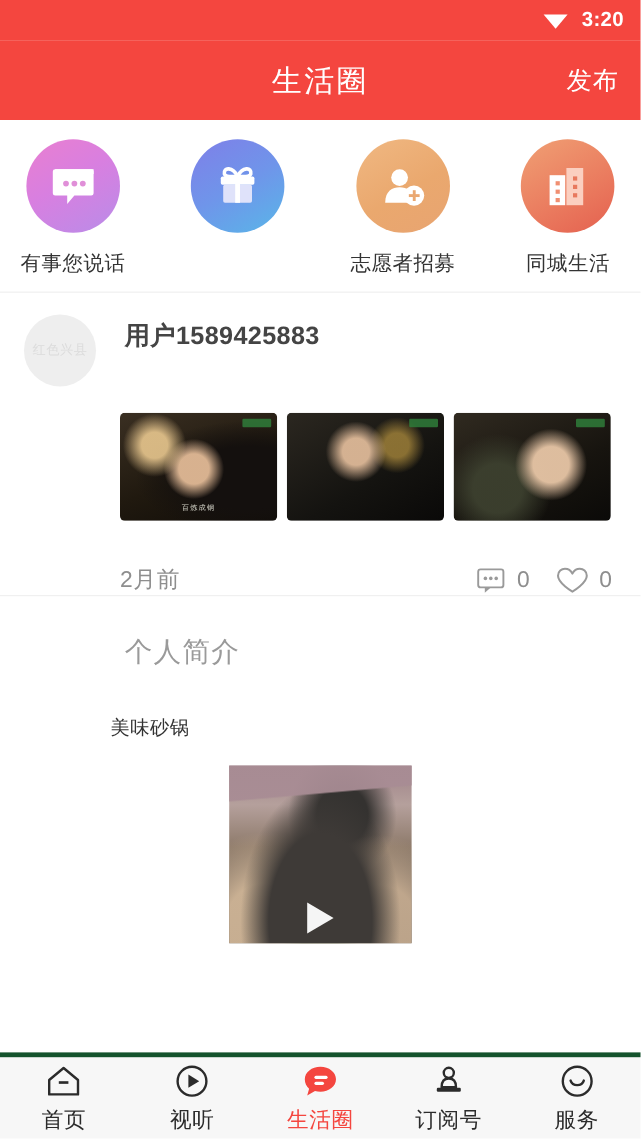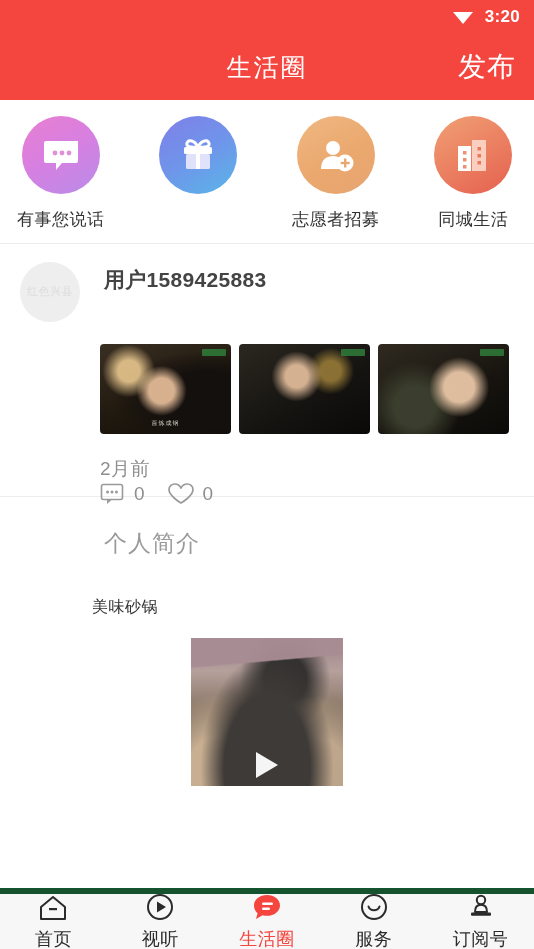--- a/index.html
+++ b/index.html
@@ -22,21 +22,21 @@
 
   
   .header {
     height:66px; background:#f4463f;
     display:flex; align-items:center; justify-content:center;
     position:relative;
   }
   .header-title { color:#fff; font-size:25px; letter-spacing:2px; }
   .header-action {
     position:absolute; right:18px; top:50%; transform:translateY(-50%);
-    color:#fff; font-size:28px; letter-spacing:1px;
+    color:#fff; font-size:21px; letter-spacing:1px;
   }
 
   
   .categories {
     display:flex; padding:16px 8px 10px 8px; background:#fff;gap:32px;
   }
   .cat { flex:1; display:flex; flex-direction:column; align-items:center; }
   .cat-circle {
     width:78px; height:78px; border-radius:50%;
     display:flex; align-items:center; justify-content:center;
@@ -89,22 +89,22 @@
       radial-gradient(circle at 44% 36%, rgba(228,190,156,.92) 0 12%, rgba(0,0,0,0) 27%),
       radial-gradient(circle at 70% 30%, rgba(176,142,62,.75) 0 9%, rgba(0,0,0,0) 21%),
       linear-gradient(150deg,#2b2720 0%,#141310 60%,#0a0908 100%); }
   .t3 { background:
       radial-gradient(circle at 62% 48%, rgba(232,198,166,.95) 0 16%, rgba(0,0,0,0) 32%),
       radial-gradient(circle at 28% 70%, rgba(62,66,48,.9) 0 18%, rgba(0,0,0,0) 40%),
       linear-gradient(155deg,#302a20 0%,#17140f 58%,#0b0a08 100%); }
 
   
   .post-meta {
-    display:flex; align-items:flex-start; justify-content:space-between;
-    padding:0 24px 0 24px; margin:22px 0 0 76px; height:40px;flex-direction:column;
+    display:flex; align-items:flex-end; justify-content:space-between;
+    padding:0 24px 0 24px; margin:22px 0 0 76px; height:40px;
   }
   .meta-time { font-size:19px; color:#8e8e8e; letter-spacing:.5px; }
   .meta-stats { display:flex; align-items:center; gap:22px; }
   .stat { display:flex; align-items:center; gap:8px; }
   .stat-count { font-size:19px; color:#8e8e8e; }
 
   
   .video-wrap { display:flex; justify-content:center; margin-top:20px; }
   .video {
     width:152px; height:148px; position:relative; overflow:hidden;
@@ -120,22 +120,22 @@
   .play-btn {
     position:absolute; left:50%; top:86%; transform:translate(-50%,-50%);
     width:0; height:0;
     border-left:22px solid rgba(255,255,255,.95);
     border-top:13px solid transparent;
     border-bottom:13px solid transparent;
   }
 
   
   .tabbar {
-    position:absolute; left:0; bottom:0; width:534px; height:61px;
-    background:#f7f7f7; border-top:6px solid #14532d;
+    position:absolute; left:0; bottom:0; width:534px; height:72px;
+    background:#f7f7f7; border-top:4px solid #14532d;
     display:flex; align-items:center;
   }
   .tab { flex:1; display:flex; flex-direction:column; align-items:center; gap:5px; }
   .tab-icon { height:30px; display:flex; align-items:center; justify-content:center; }
   .tab-label { font-size:18px; color:#2b2b2b; letter-spacing:.5px; }
   .tab.active .tab-label { color:#f4463f; }
 </style>
 </head>
 <body>
 
@@ -309,33 +309,33 @@
           <rect x="10" y="9.5" width="11" height="2.6" rx="1.3" fill="#fff"></rect>
           <rect x="10" y="14.5" width="8" height="2.6" rx="1.3" fill="#fff"></rect>
         </svg>
       </span>
       <span class="tab-label">生活圈</span>
     </div>
 
     <div class="tab">
       <span class="tab-icon">
         <svg width="28" height="28" viewBox="0 0 28 28">
-          <circle cx="14" cy="14" r="12" fill="none" stroke="#2b2b2b" stroke-width="2"></circle>
-          <path d="M8.5 13.5 C10 18.5 18 18.5 19.5 13.5" fill="none" stroke="#2b2b2b" stroke-width="2" stroke-linecap="round"></path>
-        </svg>
-      </span>
-      <span class="tab-label">服务</span>
-    </div>
-
-    <div class="tab">
-      <span class="tab-icon">
-        <svg width="28" height="28" viewBox="0 0 28 28">
           <circle cx="14" cy="7" r="4.2" fill="none" stroke="#2b2b2b" stroke-width="2"></circle>
           <path d="M8 19 C8 14 10.5 11.8 14 11.8 C17.5 11.8 20 14 20 19 Z" fill="none" stroke="#2b2b2b" stroke-width="2" stroke-linejoin="round"></path>
           <rect x="4" y="19.5" width="20" height="3.2" rx="1" fill="#2b2b2b"></rect>
         </svg>
       </span>
       <span class="tab-label">订阅号</span>
     </div>
 
+    <div class="tab">
+      <span class="tab-icon">
+        <svg width="28" height="28" viewBox="0 0 28 28">
+          <circle cx="14" cy="14" r="12" fill="none" stroke="#2b2b2b" stroke-width="2"></circle>
+          <path d="M8.5 13.5 C10 18.5 18 18.5 19.5 13.5" fill="none" stroke="#2b2b2b" stroke-width="2" stroke-linecap="round"></path>
+        </svg>
+      </span>
+      <span class="tab-label">服务</span>
+    </div>
+
   </div>
 
 </div>
 
 </body></html>

